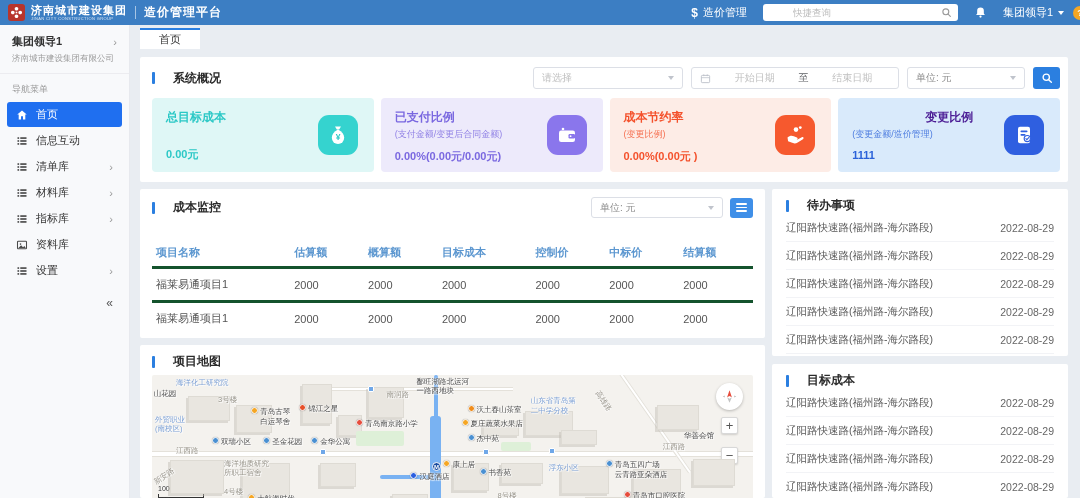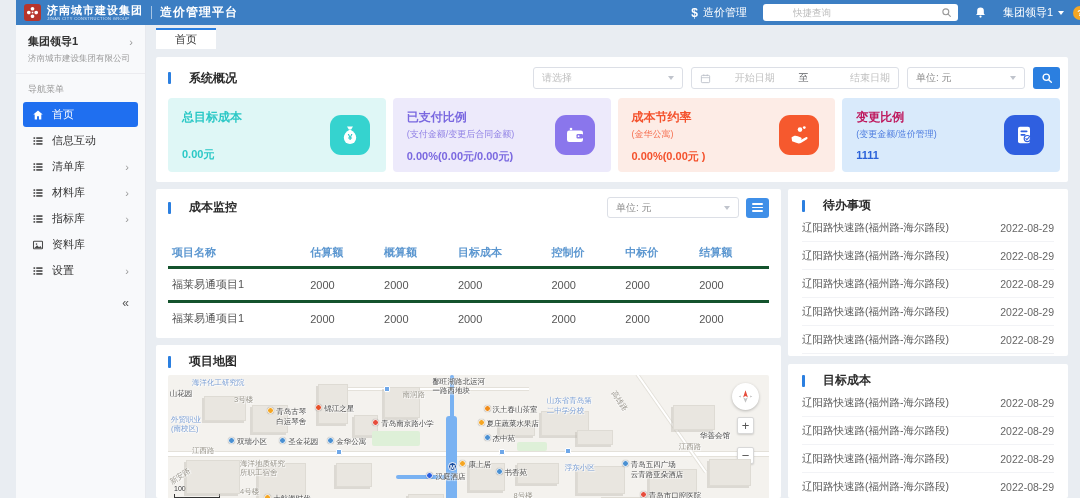--- a/index.html
+++ b/index.html
@@ -1,18 +1,18 @@
 <!DOCTYPE html>
 <html><head>
 <meta charset="utf-8">
 <style>
   * { margin:0; padding:0; box-sizing:border-box; }
   html,body { width:1080px; height:498px; overflow:hidden; }
   body { font-family:"Liberation Sans","DejaVu Sans",sans-serif; background:#e9edf2; }
-  .page { width:1080px; height:498px; position:relative; overflow:hidden;padding-left:16px; }
+  .page { width:1080px; height:498px; position:relative; overflow:hidden; }
 
   
   .hdr { height:25px; background:#3c7ec3; display:flex; align-items:center; padding:0 0 0 8px; position:relative; }
   .logo { width:17px; height:17px; background:#b7352c; border-radius:3px; display:flex; align-items:center; justify-content:center; flex:none; }
   .logo svg { width:13px; height:13px; }
   .brand { margin-left:6px; line-height:1; }
   .brand-cn { font-size:11px; font-weight:bold; color:#fff; letter-spacing:1px; }
   .brand-en { font-size:4px; color:rgba(255,255,255,.8); letter-spacing:.4px; margin-top:1px; }
   .hdr-div { width:1px; height:13px; background:rgba(255,255,255,.55); margin:0 8px; }
   .app-title { font-size:12px; font-weight:bold; color:#fff; letter-spacing:1px; }
@@ -290,21 +290,21 @@
               </div>
               <div class="daterange">
                 <svg viewBox="0 0 16 16">
                   <rect x="2" y="3.5" width="12" height="10.5" rx="1.2" fill="none" stroke="#c0c4cc" stroke-width="1.4"></rect>
                   <line x1="2" y1="6.8" x2="14" y2="6.8" stroke="#c0c4cc" stroke-width="1.2"></line>
                   <line x1="5.5" y1="2" x2="5.5" y2="4.5" stroke="#c0c4cc" stroke-width="1.4"></line>
                   <line x1="10.5" y1="2" x2="10.5" y2="4.5" stroke="#c0c4cc" stroke-width="1.4"></line>
                 </svg>
                 <span style="flex:1;text-align:center">开始日期</span>
                 <span class="to">至</span>
-                <span style="flex:1;text-align:right">结束日期</span>
+                <span style="flex:1;text-align:center">结束日期</span>
               </div>
               <div class="sel dark" style="width:118px">
                 <span>单位: 元</span>
                 <span class="sel-caret"></span>
               </div>
               <button class="sbtn">
                 <svg viewBox="0 0 16 16">
                   <circle cx="7" cy="7" r="4.2" fill="none" stroke="#fff" stroke-width="1.8"></circle>
                   <line x1="10.2" y1="10.2" x2="13.8" y2="13.8" stroke="#fff" stroke-width="1.8" stroke-linecap="round"></line>
                 </svg>
@@ -333,32 +333,32 @@
                 <svg viewBox="0 0 24 24">
                   <circle cx="8" cy="6" r="1.3" fill="#fff"></circle>
                   <rect x="4" y="7.5" width="16" height="11.5" rx="2.2" fill="#fff"></rect>
                   <rect x="13.5" y="11" width="6.5" height="4.5" rx="1.2" fill="#8a76ec"></rect>
                   <circle cx="15.6" cy="13.2" r="0.9" fill="#fff"></circle>
                 </svg>
               </div>
             </div>
             <div class="card" style="background: rgb(253, 236, 230);">
               <div class="card-t" style="color: rgb(244, 81, 44);">成本节约率</div>
-              <div class="card-s" style="color: rgb(244, 81, 44);">(金华公寓)</div>
+              <div class="card-s" style="color: rgb(244, 81, 44);">(变更比例)</div>
               <div class="card-v" style="color: rgb(244, 81, 44);">0.00%(0.00元 )</div>
               <div class="card-ic" style="background: rgb(246, 89, 46);">
                 <svg viewBox="0 0 24 24">
                   <circle cx="13" cy="6.6" r="2.3" fill="#fff"></circle>
                   <circle cx="17.3" cy="4.6" r="1.4" fill="#fff"></circle>
                   <path d="M4.5 14.5c2.2-2 4.3-2.2 6.3-1.2l3.1 1.2c1.2.5.9 2-.5 2h-4.2 5.4l4.2-2.2c1.5-.8 2.6 1 1.1 2l-5.2 3.2c-2 1.2-4.2 1.1-6.2.1l-3.4-1.4z" fill="#fff"></path>
                 </svg>
               </div>
             </div>
             <div class="card" style="background: rgb(217, 234, 251);">
-              <div class="card-t" style="color: #be185d;">变更比例</div>
+              <div class="card-t" style="color: #4c1d95; text-align: center;">变更比例</div>
               <div class="card-s" style="color: rgb(43, 98, 217);">(变更金额/造价管理)</div>
               <div class="card-v" style="color: rgb(43, 98, 217);">1111</div>
               <div class="card-ic" style="background: rgb(47, 95, 224);">
                 <svg viewBox="0 0 24 24">
                   <rect x="6" y="3.8" width="12" height="16.4" rx="2" fill="#fff"></rect>
                   <rect x="8.5" y="7.5" width="7" height="1.7" rx=".8" fill="#2f5fe0"></rect>
                   <rect x="8.5" y="11" width="5" height="1.7" rx=".8" fill="#2f5fe0"></rect>
                   <circle cx="15.3" cy="15.6" r="3.1" fill="#fff" stroke="#2f5fe0" stroke-width="1.2"></circle>
                   <path d="M13.9 15.6l1 1 1.8-1.9" stroke="#2f5fe0" stroke-width="1.1" fill="none" stroke-linecap="round"></path>
                 </svg>

